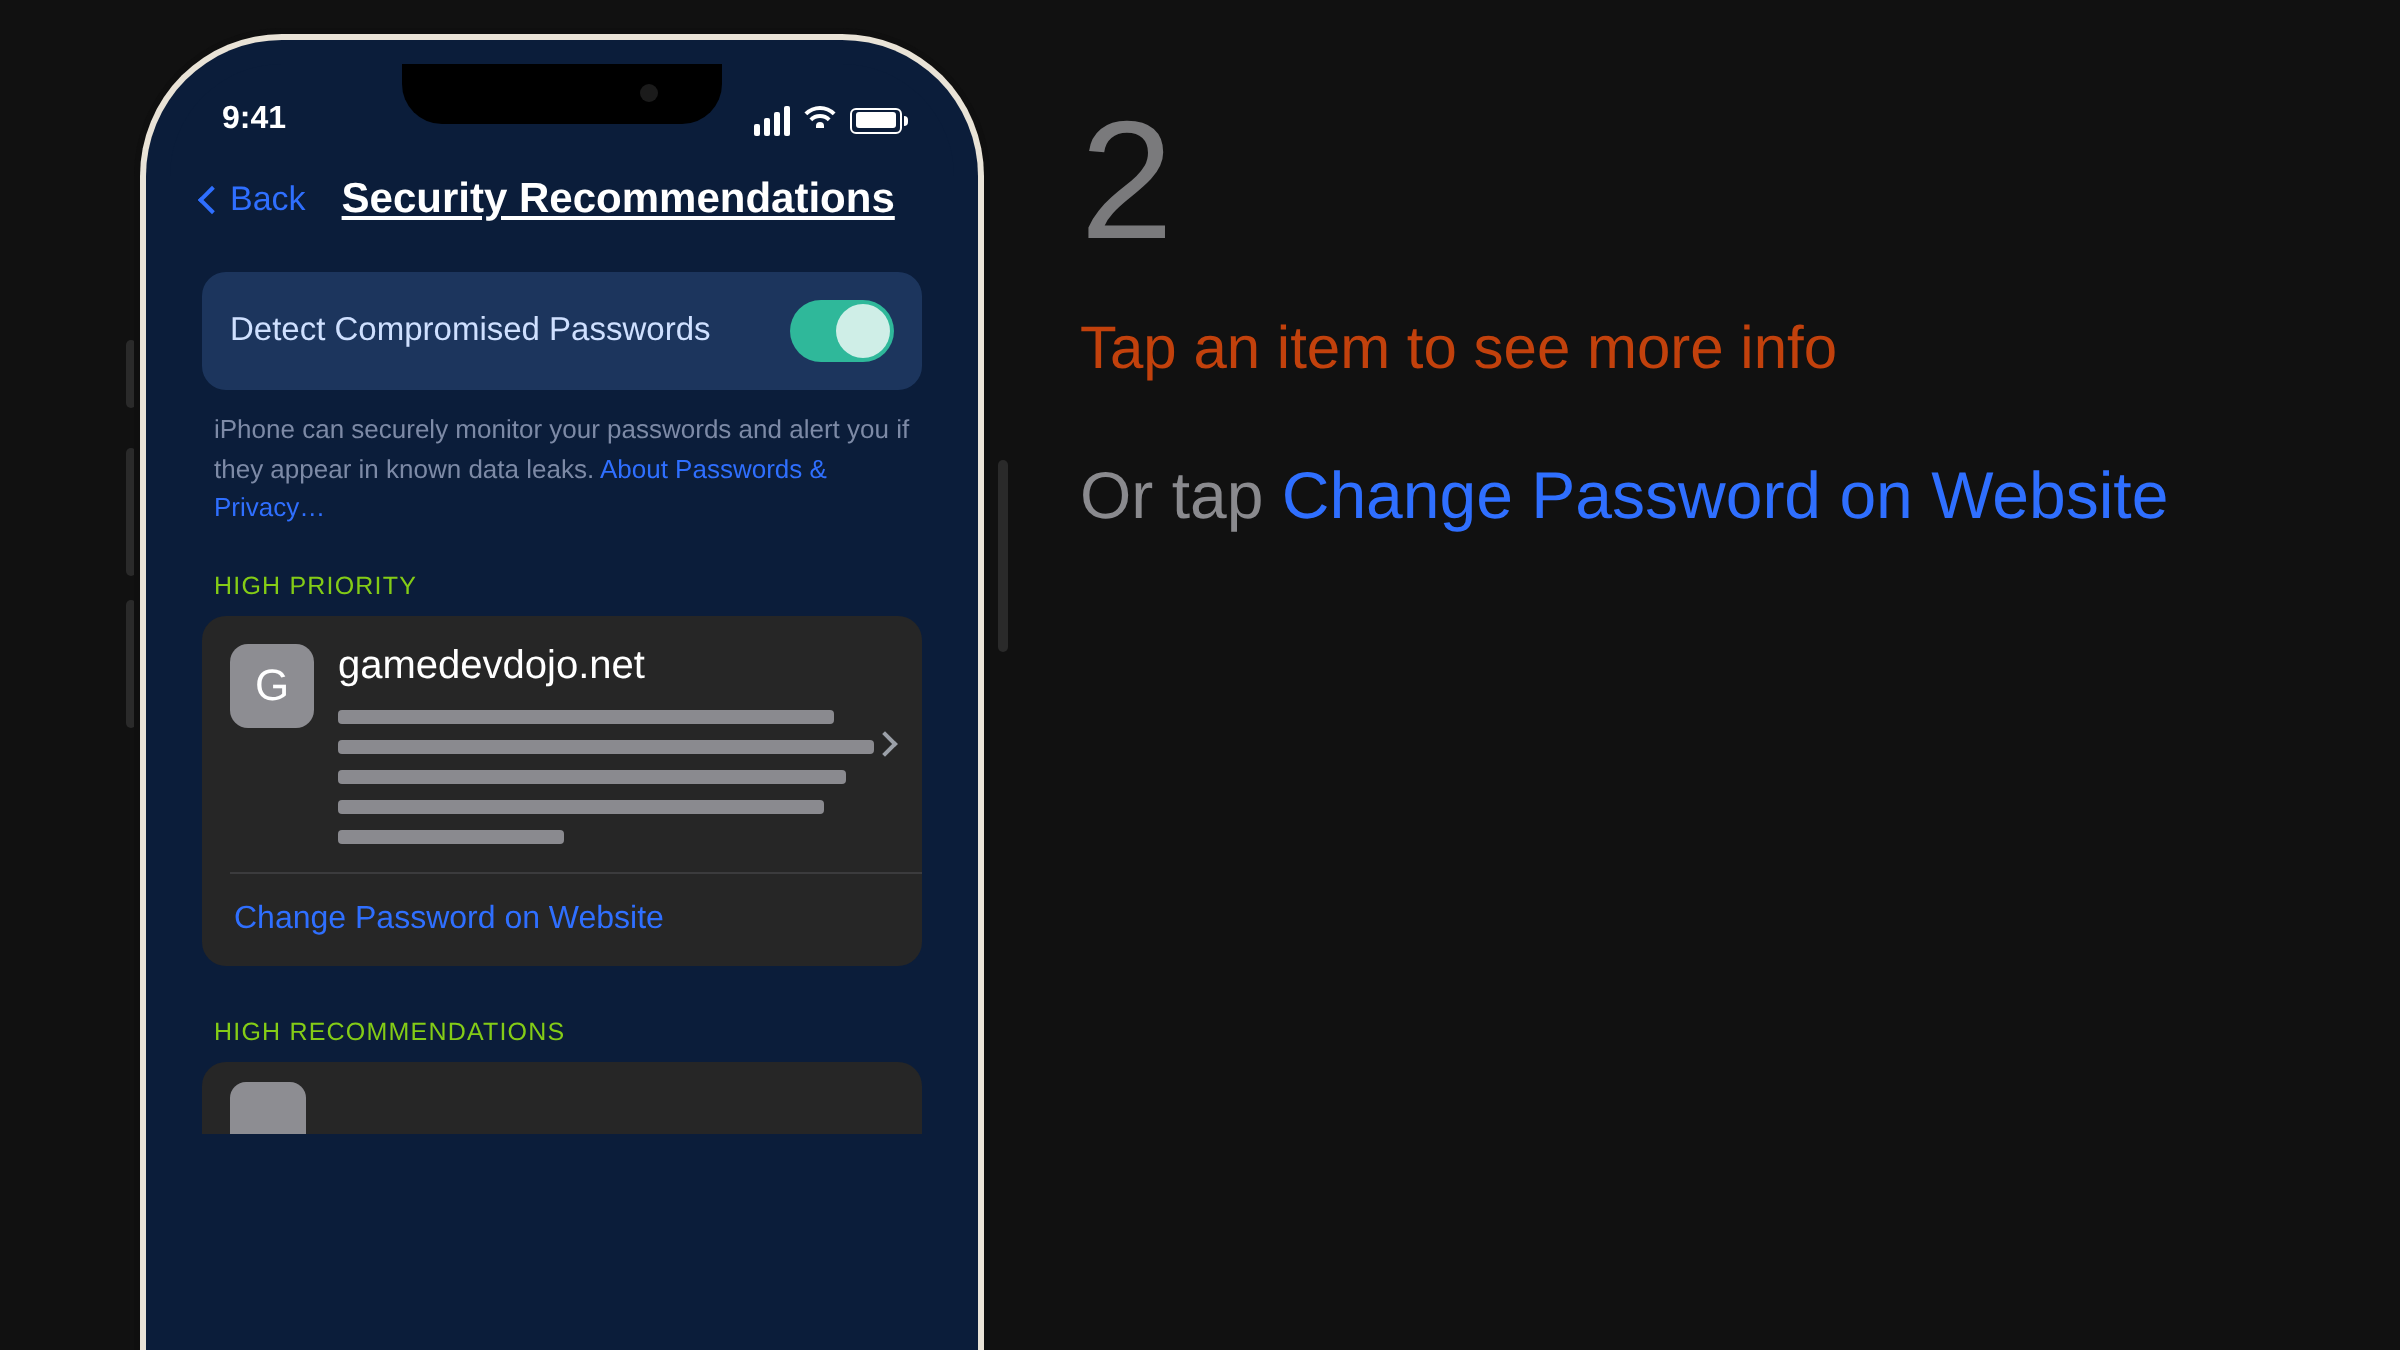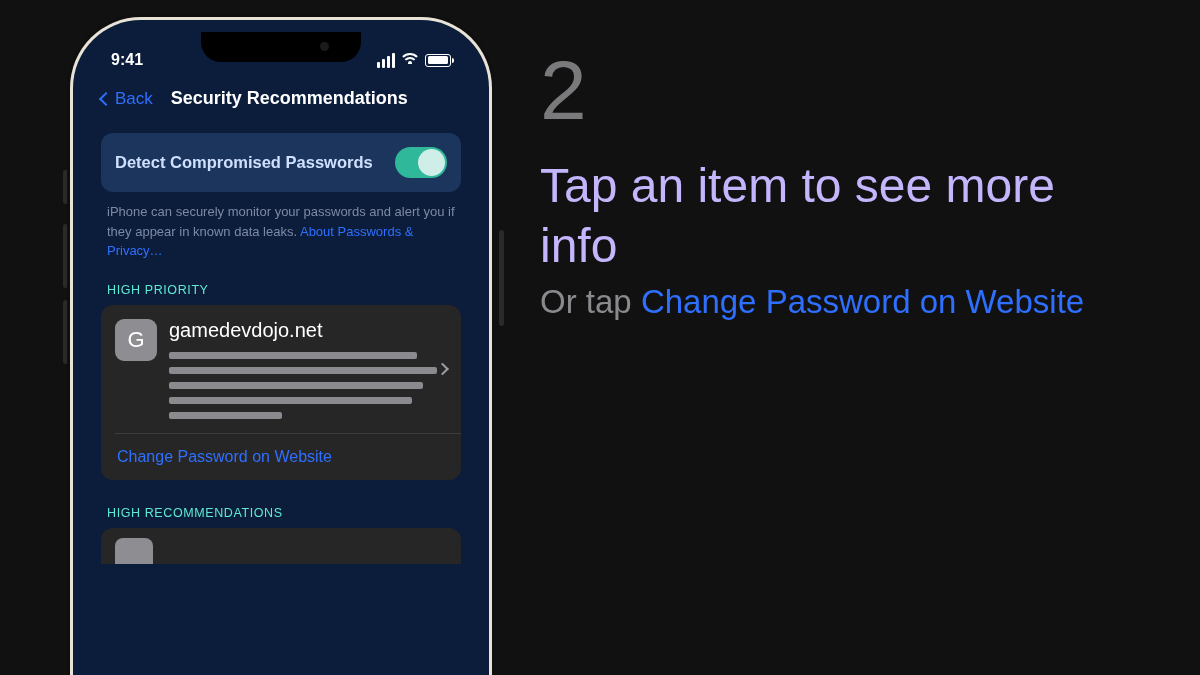--- a/index.html
+++ b/index.html
@@ -60,44 +60,44 @@
   .battery { width:26px; height:13px; border:1.5px solid #fff; border-radius:3px; position:relative; }
   .battery::after{ content:""; position:absolute; right:-4px; top:3px; width:2px; height:5px; background:#fff; border-radius:0 2px 2px 0;}
   .battery i{ position:absolute; left:1.5px; top:1.5px; bottom:1.5px; right:2px; background:#fff; border-radius:1.5px;}
 
   
   .nav {
     display:flex; align-items:center; gap:12px; padding: 10px 16px 16px; color:#fff;text-align:center;
   }
   .back { color:#2f6fff; display:flex; align-items:center; gap:4px; font-size:17px; }
   .chev-left { width:10px; height:10px; border-left:2.5px solid #2f6fff; border-bottom:2.5px solid #2f6fff; transform:rotate(45deg); }
-  .nav-title { font-size:18px; font-weight:600; margin-left:6px; }
+  .nav-title { font-size:21px; font-weight:600; margin-left:6px;text-decoration:underline; }
 
   .scroll { padding: 8px 16px 0; }
 
   
   .toggle-card {
     background: rgba(60,100,160,0.35);
     border-radius: 12px; padding: 14px 14px;
     display:flex; align-items:center; justify-content:space-between;
-    color:#cfe0ff; font-size:16.5px;font-weight:bold;
+    color:#cfe0ff; font-size:16.5px;
   }
   .switch {
     width:52px; height:31px; border-radius:31px; background:#2fb89a;
     position:relative; flex:0 0 auto;
   }
   .switch::after{
     content:""; position:absolute; right:2px; top:2px; width:27px; height:27px;
     background:#cfeee7; border-radius:50%;
   }
 
   .explain { color:#7d8aa6; font-size:13px; line-height:1.5; padding:10px 6px 14px; }
   .explain a { color:#2f6fff; text-decoration:none; }
 
-  .section-label { color:#5eead4; font-size:12.5px; letter-spacing:0.6px; padding:8px 6px; }
+  .section-label { color:#84cc16; font-size:12.5px; letter-spacing:0.6px; padding:8px 6px; }
 
   
   .card {
     background:#262626; border-radius:12px; overflow:hidden; color:#fff; margin-bottom:18px;
   }
   .row-main { display:flex; align-items:flex-start; padding:14px 10px 14px 14px; gap:12px; position:relative; }
   .site-icon {
     width:42px; height:42px; flex:0 0 auto; background:#8d8d92; border-radius:9px;
     display:flex; align-items:center; justify-content:center;
     color:#fff; font-size:22px; font-weight:400;
@@ -123,21 +123,21 @@
 
   
   .card-peek { background:#262626; border-radius:12px 12px 0 0; height:36px; display:flex; align-items:center; padding:0 14px; gap:12px;}
   .card-peek .mini-icon{ width:38px; height:26px; background:#8d8d92; border-radius:8px 8px 0 0; margin-top:10px;}
 
   
   .instructions {
     position:absolute; left:540px; top:48px; width:600px; color:#fff;
   }
   .step-num { font-size:84px; font-weight:500; color:#7a7a7c; line-height:1; margin-bottom:24px; }
-  .headline { font-size:48px; font-weight:400; color:#c4b5fd; line-height:1.25; }
+  .headline { font-size:30px; font-weight:400; color:#c2410c; line-height:1.25; margin-bottom:28px; }
   .subline { font-size:33px; color:#8a8a8e; line-height:1.55; }
   .subline .accent { color:#2f6fff; }
 </style>
 </head>
 <body>
 
 <div class="stage">
 
   <div class="side-btn side-left-1"></div>
   <div class="side-btn side-left-2"></div>

